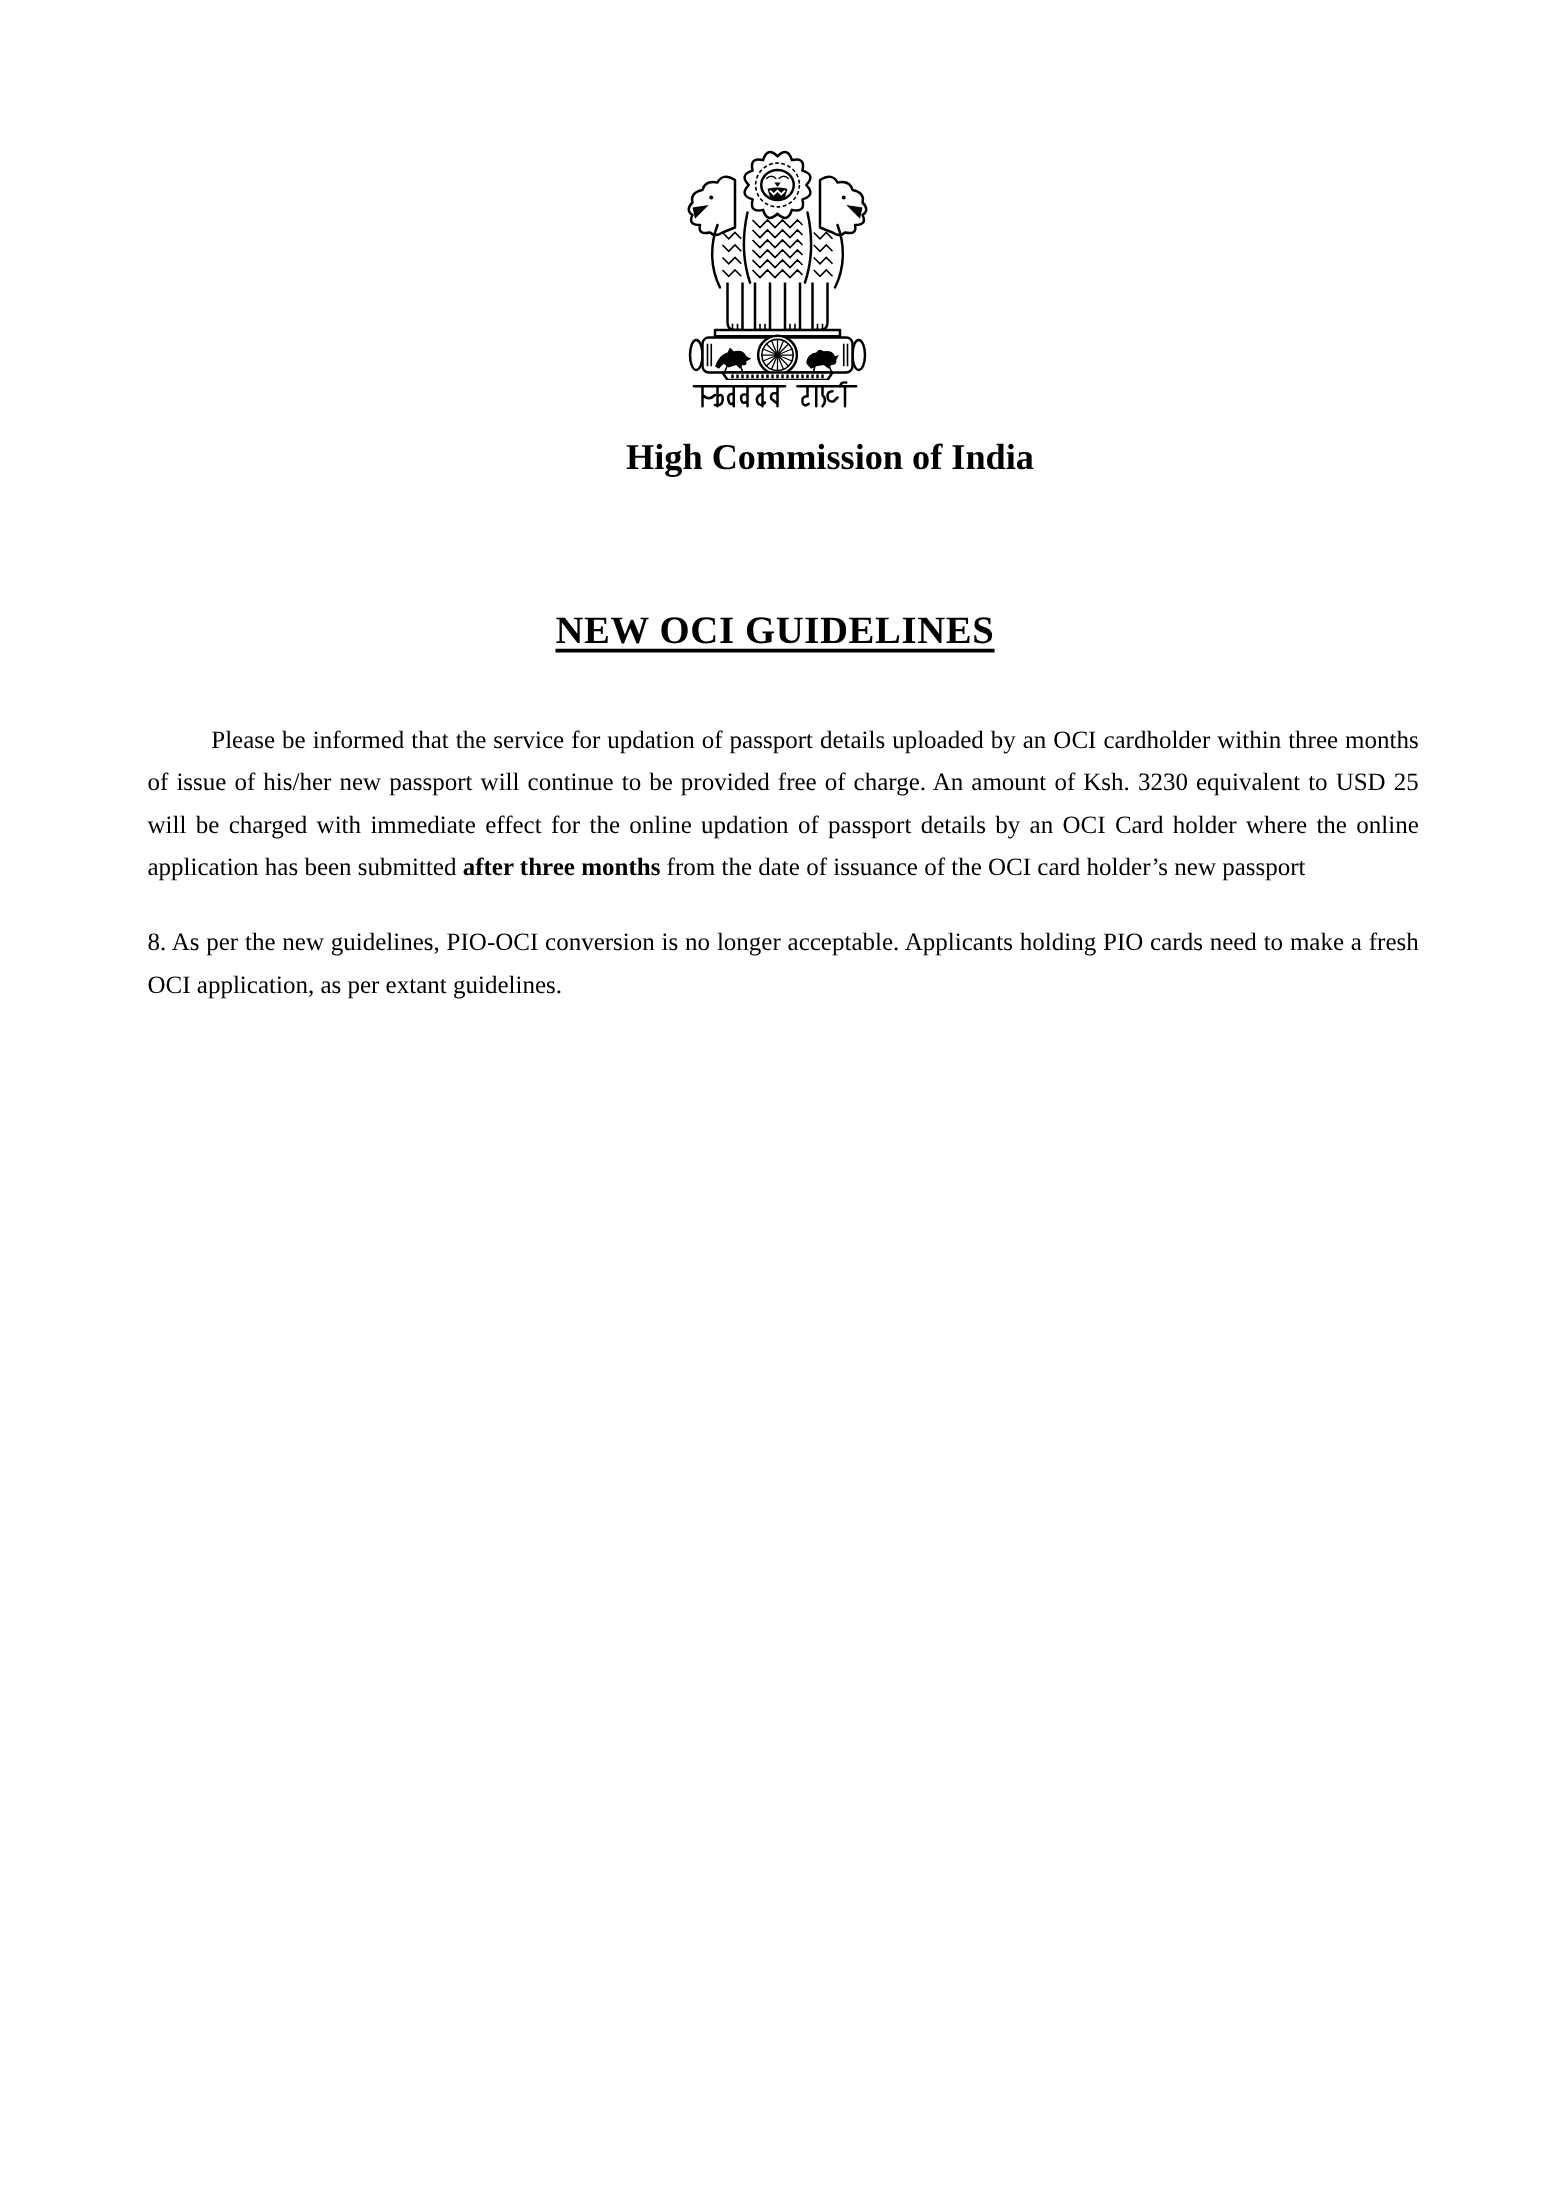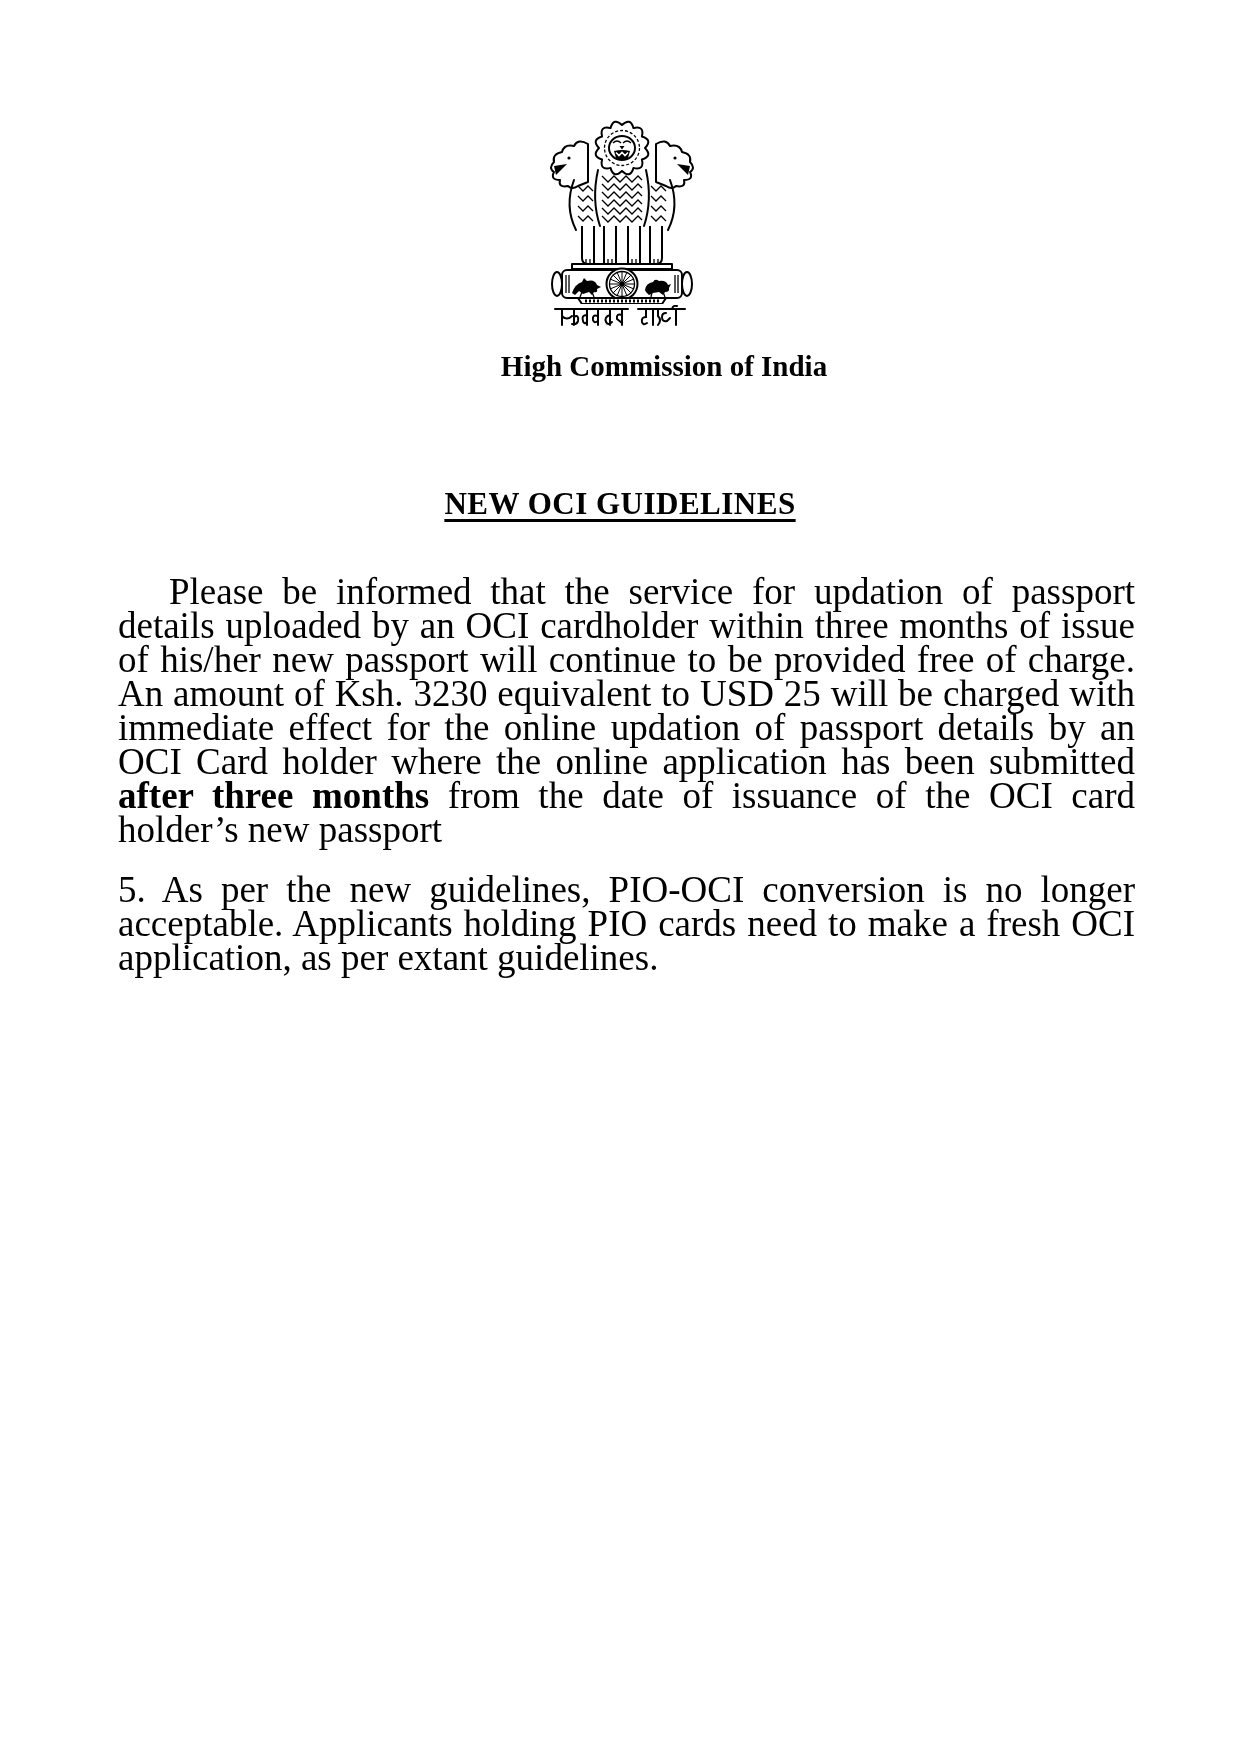--- a/index.html
+++ b/index.html
@@ -48,21 +48,21 @@
     line-height:38px;
     letter-spacing:0.5px;
     text-decoration:underline;
     text-decoration-thickness:3px;
     text-underline-offset:5px;
   }
   .body-block{
     position:absolute;
     left:118px;top:575px;
     width:1017px;
-    font-size:37px;
+    font-size:20px;
     line-height:34px;
   }
   .para{margin:0;text-align:justify;}
   .para-indent{text-indent:51px;}
   .para + .para{margin-top:26px;}
   .bold-inline{font-weight:bold;}
   svg .ln{stroke:#000;fill:none;stroke-width:2;stroke-linecap:round;stroke-linejoin:round;}
   svg .lnw{stroke:#000;fill:#fff;stroke-width:2;stroke-linejoin:round;}
   svg .thin{stroke:#000;fill:none;stroke-width:1.3;}
   svg .blk{fill:#000;stroke:none;}
@@ -181,16 +181,16 @@
   <div class="org-block">
     <div>High Commission of India</div>
   </div>
 
   <div class="title-wrap">
     <span class="doc-title">NEW OCI GUIDELINES</span>
   </div>
 
   <div class="body-block">
     <p class="para para-indent"><span>Please be informed that the service for updation of passport details uploaded by an OCI cardholder within three months of issue of his/her new passport will continue to be provided free of charge. An amount of Ksh. 3230 equivalent to USD 25 will be charged with immediate effect for the online updation of passport details by an OCI Card holder where the online application has been submitted </span><span class="bold-inline">after three months</span><span> from the date of issuance of the OCI card holder’s new passport</span></p>
-    <p class="para">5. As per the new guidelines, PIO-OCI conversion is no longer acceptable. Applicants holding PIO cards need to make a fresh OCI application, as per extant guidelines.</p>
+    <p class="para">8. As per the new guidelines, PIO-OCI conversion is no longer acceptable. Applicants holding PIO cards need to make a fresh OCI application, as per extant guidelines.</p>
   </div>
 
 </div>
 
 </body></html>

